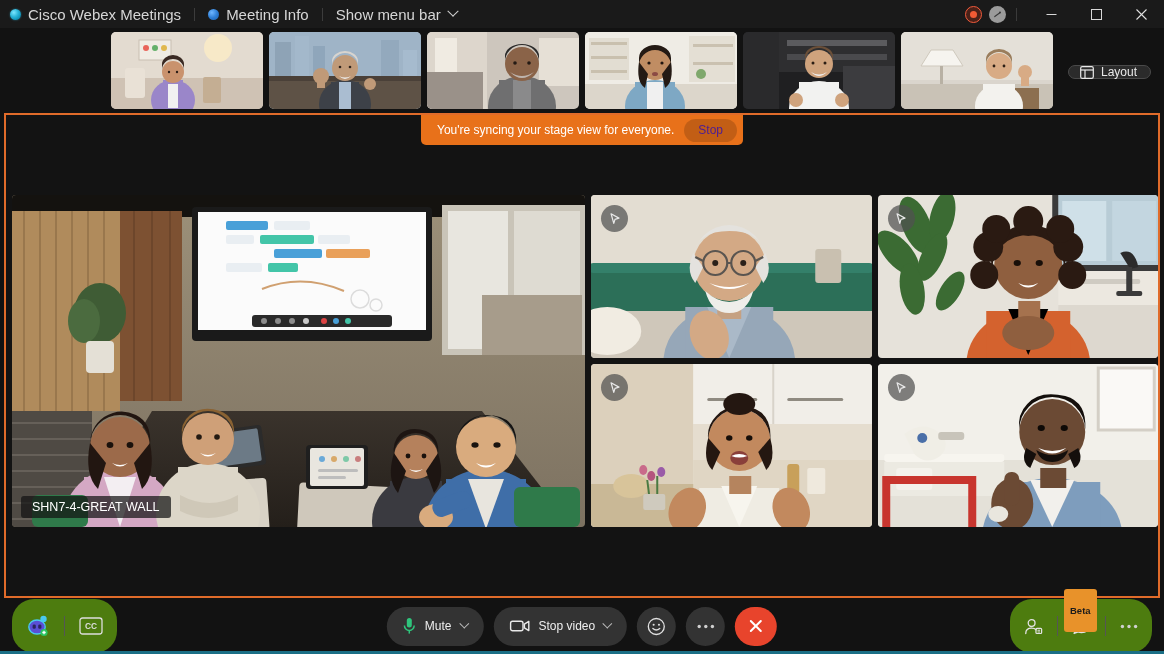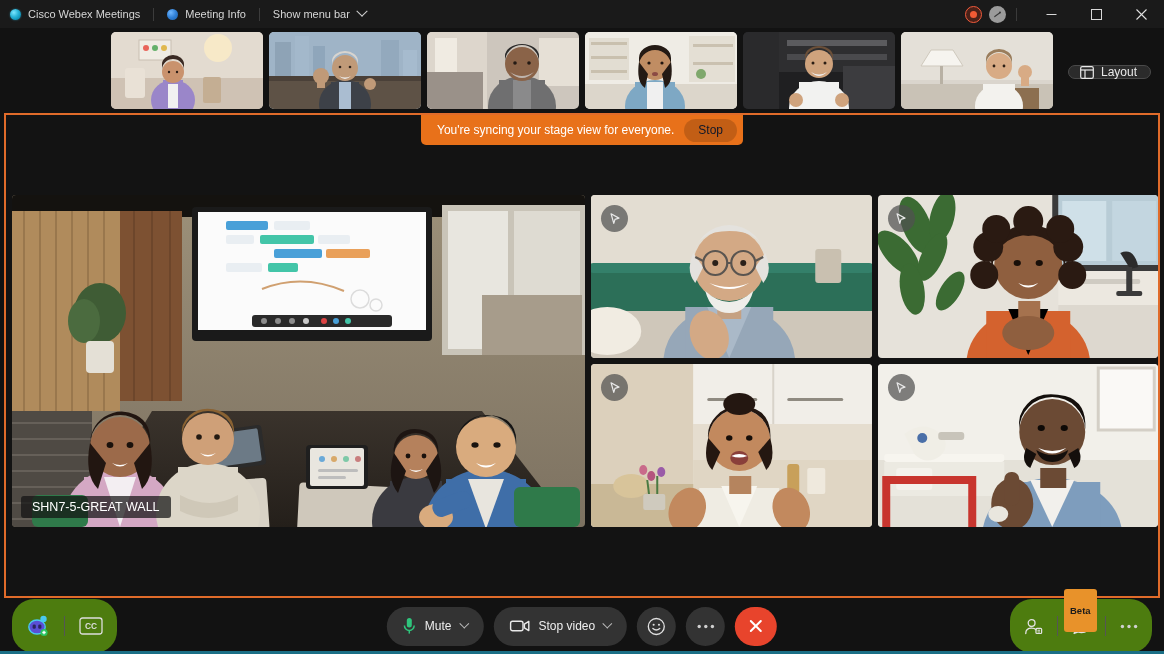--- a/index.html
+++ b/index.html
@@ -18,21 +18,21 @@
 
   
   .titlebar {
     height: 28px; flex: 0 0 28px;
     background: #1a1a1a;
     display: flex; align-items: center;
     padding-left: 10px;
     position: relative;
     z-index: 40;
   }
-  .tb-item { display: flex; align-items: center; gap: 7px; color: #d6d6d6; font-size: 11px; }
+  .tb-item { display: flex; align-items: center; gap: 7px; color: #d6d6d6; font-size: 15px; }
   .tb-sep { width: 1px; height: 13px; background: #3c3c3c; margin: 0 13px; }
   .dot-logo {
     width: 11px; height: 11px; border-radius: 50%;
     background: radial-gradient(circle at 35% 32%, #7ae6ff 0%, #2ab5d9 42%, #0d8fb5 75%, #0a6f8f 100%);
     box-shadow: 0 0 2px rgba(60,200,240,.5);
   }
   .dot-info {
     width: 11px; height: 11px; border-radius: 50%;
     background: radial-gradient(circle at 35% 32%, #6fb6ff 0%, #2f7fd6 50%, #1a5fae 100%);
   }
@@ -87,21 +87,21 @@
     overflow: hidden;
   }
   .sync-banner {
     position: absolute; left: 50%; transform: translateX(-50%); top: 0;
     background: #e8711a; border-radius: 0 0 5px 5px;
     height: 30px; display: flex; align-items: center;
     padding: 0 6px 0 16px; gap: 10px; z-index: 12; justify-content: space-between;
   }
   .sync-banner .txt { color: #fff; font-size: 12px; white-space: nowrap; }
   .stop-btn {
-    background: rgba(0,0,0,.16); color: #0f172a; font-size: 12px;
+    background: rgba(0,0,0,.16); color: #4c1d95; font-size: 12px;
     border: none; border-radius: 15px; height: 23px; padding: 0 14px;
     cursor: pointer; font-family: inherit;
   }
 
   .grid {
     position: absolute; left: 6px; right: 0px; top: 80px;
     height: 332px; display: flex; gap: 6px;
   }
   .main-tile {
     width: 573px; border-radius: 4px; overflow: hidden;
@@ -501,21 +501,21 @@
             <ellipse cx="463" cy="250" rx="3.6" ry="2.8" fill="#1a1410"></ellipse>
             <ellipse cx="485" cy="250" rx="3.6" ry="2.8" fill="#1a1410"></ellipse>
             <path d="M464 268 q10 9 20 0 q-10 5 -20 0" fill="#fff"></path>
             <ellipse cx="424" cy="322" rx="17" ry="13" fill="#d9ab7e"></ellipse>
             <rect x="420" y="300" width="40" height="18" rx="8" fill="#3f6ea8" transform="rotate(-20 440 309)"></rect>
           </g>
 
           <rect x="20" y="300" width="56" height="32" rx="6" fill="#2f7a4a"></rect>
           <rect x="502" y="292" width="66" height="40" rx="6" fill="#2f7a4a"></rect>
         </svg>
-        <div class="name-plate">SHN7-5-GREAT WALL</div>
+        <div class="name-plate">SHN7-4-GREAT WALL</div>
       </div>
 
       <div class="side-col">
 
         <div class="side-row">
 
           <div class="ptile">
             <svg class="scene" style="position:absolute;inset:0;width:100%;height:100%" viewBox="0 0 284 163" preserveAspectRatio="xMidYMid slice">
               <rect width="284" height="163" fill="#d9d2c6"></rect>
               <rect x="0" y="0" width="284" height="72" fill="#e3ddd2"></rect>

